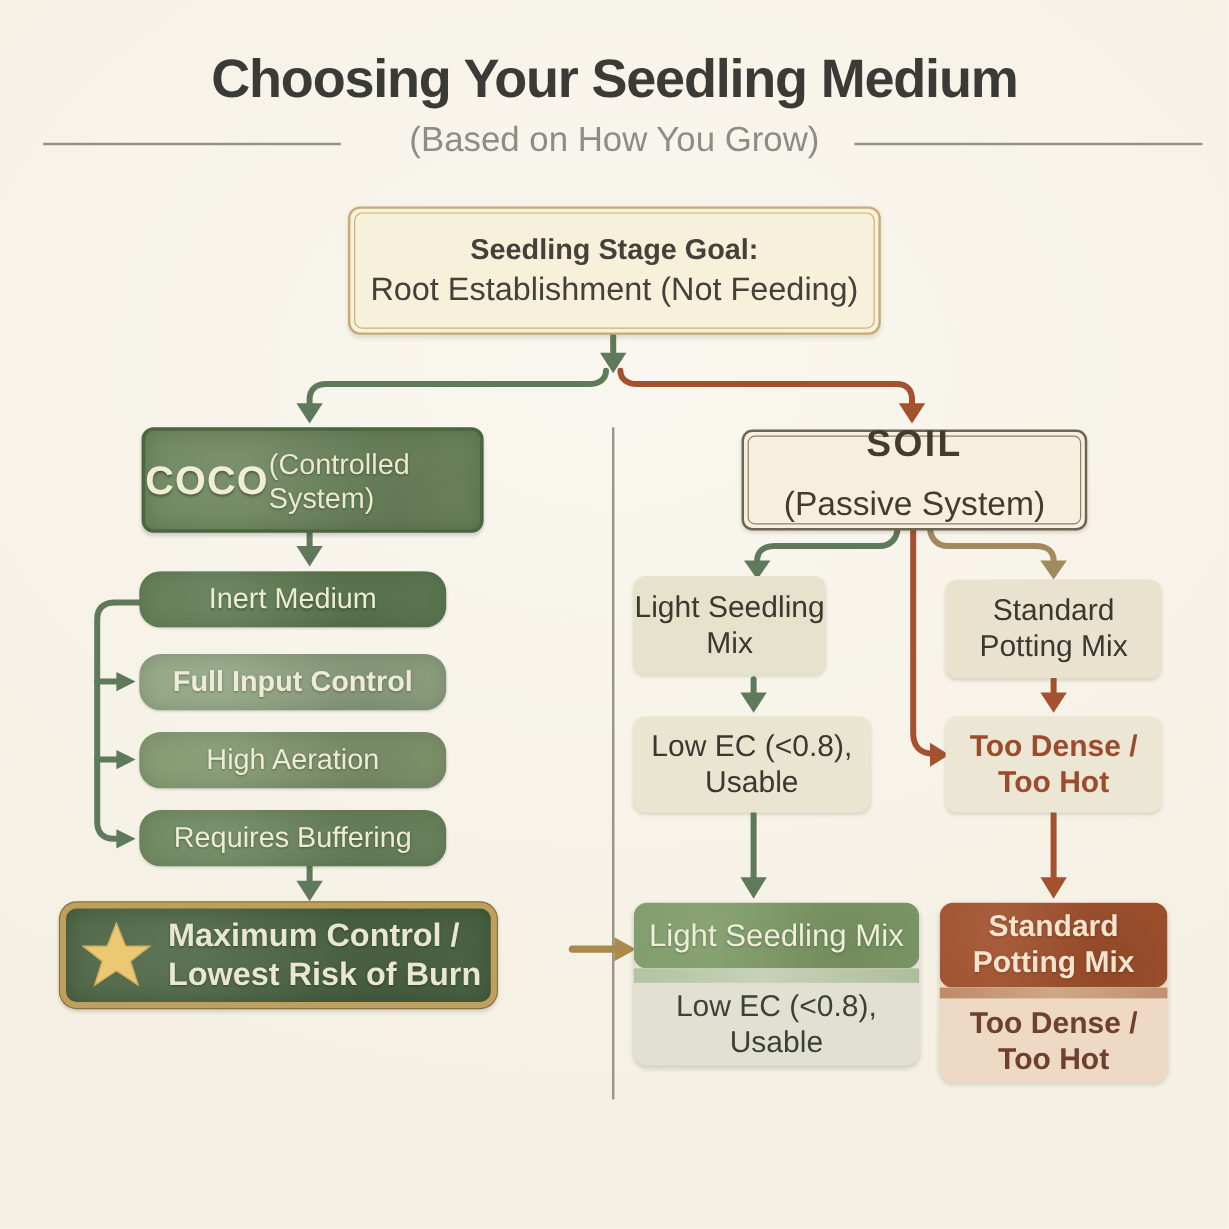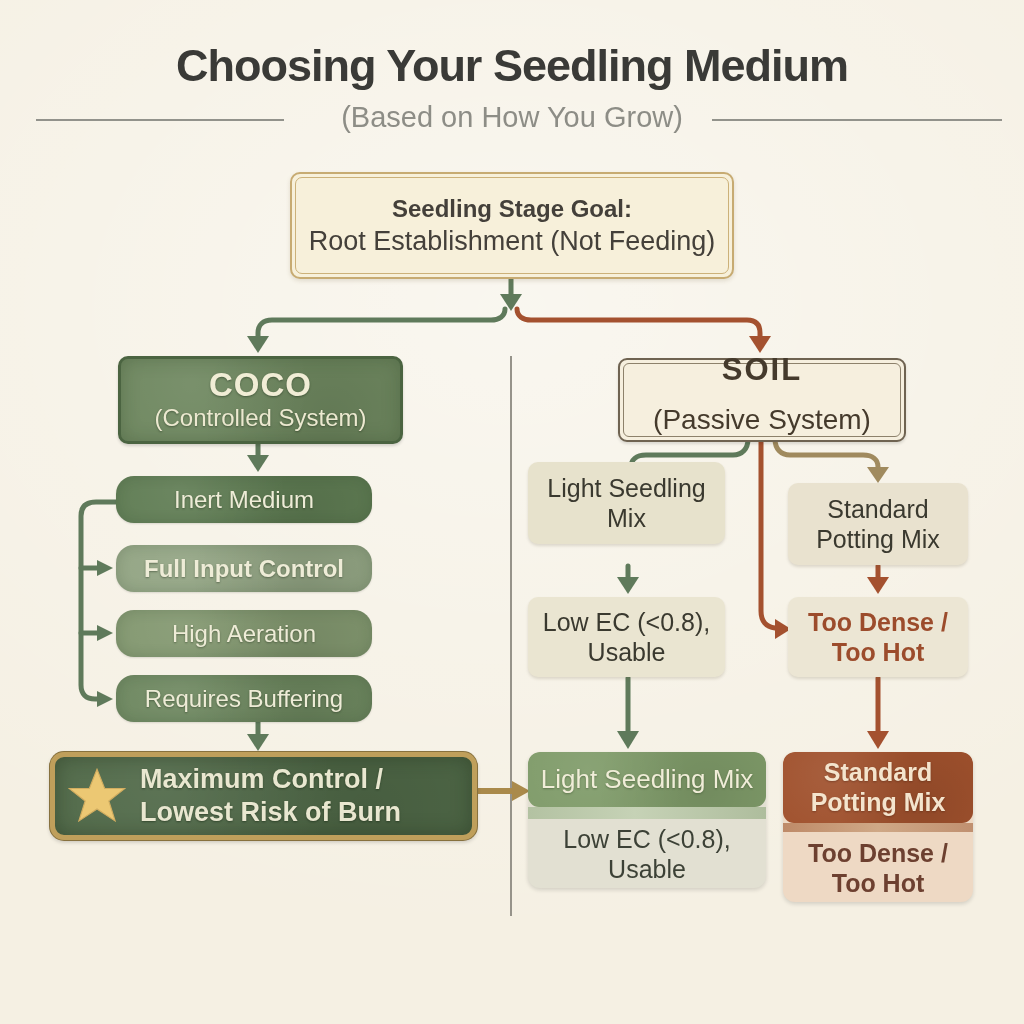--- a/index.html
+++ b/index.html
@@ -26,52 +26,52 @@
   .goal-heading{font-size:24px;font-weight:bold;color:#44403a;}
   .goal-body{font-size:27px;color:#44403a;}
   
   .tex{background-image:
        radial-gradient(circle at 25% 30%, rgba(255,255,255,.08), transparent 55%),
        radial-gradient(circle at 75% 70%, rgba(0,0,0,.10), transparent 60%); border-radius: 11px;}
   
   .coco{left:118px;top:356px;width:279px;height:82px;background-color:#6e875f;
         border:3px solid #4b6441;border-radius:10px;
         box-shadow:inset 0 0 18px rgba(30,50,25,.25), 0 2px 3px rgba(0,0,0,.15);
-        display:flex;flex-direction:column;align-items:center;justify-content:center;}
+        display:flex;flex-direction:row;align-items:center;justify-content:center;}
   .coco-title{font-size:33px;font-weight:bold;color:#f1edd6;letter-spacing:1px;
         text-shadow:0 1px 2px rgba(30,45,25,.5);line-height:1;}
   .coco-sub{font-size:24px;color:#ece9d0;text-shadow:0 1px 2px rgba(30,45,25,.5);margin-top:3px;}
   .trait{left:116px;width:256px;height:47px;border-radius:18px;display:flex;align-items:center;
         justify-content:center;font-size:24px;color:#eeecd7;
         text-shadow:0 1px 2px rgba(30,45,25,.45);
         box-shadow:inset 0 0 14px rgba(30,50,25,.18), 0 1px 2px rgba(0,0,0,.12);}
   .t1{top:476px;background-color:#5f7c53;}
   .t2{top:545px;background-color:#92a483;font-weight:bold;}
   .t3{top:610px;background-color:#82976f;}
   .t4{top:675px;background-color:#6d875f;}
-  .outcome{left:50px;top:752px;width:427px;height:88px;background-color:#4f6847;
+  .outcome{left:50px;top:752px;width:364px;height:88px;background-color:#4f6847;
         border:5px solid #bf9f5b;border-radius:14px;
         box-shadow:0 0 0 1px #87713e, inset 0 0 20px rgba(20,35,15,.35), 0 2px 4px rgba(0,0,0,.2);
         display:flex;align-items:center;box-sizing:border-box;}
   .outcome-star{margin-left:13px;flex:0 0 auto;}
   .outcome-text{margin-left:14px;font-size:27px;font-weight:bold;color:#e9e7d0;line-height:1.22;
         text-shadow:0 1px 2px rgba(20,35,15,.5);}
   .outcome-text span{display:block;}
   
   .soil{left:618px;top:358px;width:284px;height:80px;background:#f6efde;border:2px solid #6f6351;
         border-radius:9px;box-shadow:0 2px 3px rgba(0,0,0,.12);}
   .soil-inner{position:absolute;inset:3px;border:1px solid #8d816b;border-radius:6px;
         display:flex;flex-direction:column;align-items:center;justify-content:flex-end;}
   .soil-title{font-size:31px;font-weight:bold;color:#453a2c;letter-spacing:2px;line-height:1;}
   .soil-sub{font-size:28px;color:#453a2c;margin-top:19px;}
   .opt{border-radius:10px;display:flex;flex-direction:column;align-items:center;justify-content:center;
        text-align:center;font-size:25px;color:#3a392f;line-height:1.2;
        box-shadow:0 2px 3px rgba(100,90,60,.18);}
   .opt span{display:block;}
-  .lsm{left:528px;top:462px;width:197px;height:82px;background:#e7e2cc;}
+  .lsm{left:528px;top:480px;width:160px;height:82px;background:#e7e2cc;}
   .lowec{left:528px;top:597px;width:197px;height:80px;background:#eae5d1;}
   .std{left:788px;top:483px;width:180px;height:82px;background:#e9e2cf;}
   .dense{left:788px;top:597px;width:180px;height:80px;background:#ece6d4;color:#9c4c2c;font-weight:bold;}
   
   .combL{left:528px;top:752px;width:238px;height:136px;border-radius:12px;overflow:hidden;
          background:#e2e0d2;box-shadow:0 2px 4px rgba(0,0,0,.14);}
   .combL-top{height:55px;background-color:#7f9b69;display:flex;align-items:center;justify-content:center;
          font-size:26px;color:#f0edd8;text-shadow:0 1px 2px rgba(40,60,30,.4);}
   .combL-band{height:12px;background:linear-gradient(90deg,#b3c2a2,#c6d2b6 45%,#aebd9d);}
   .combL-bottom{display:flex;flex-direction:column;align-items:center;justify-content:center;

